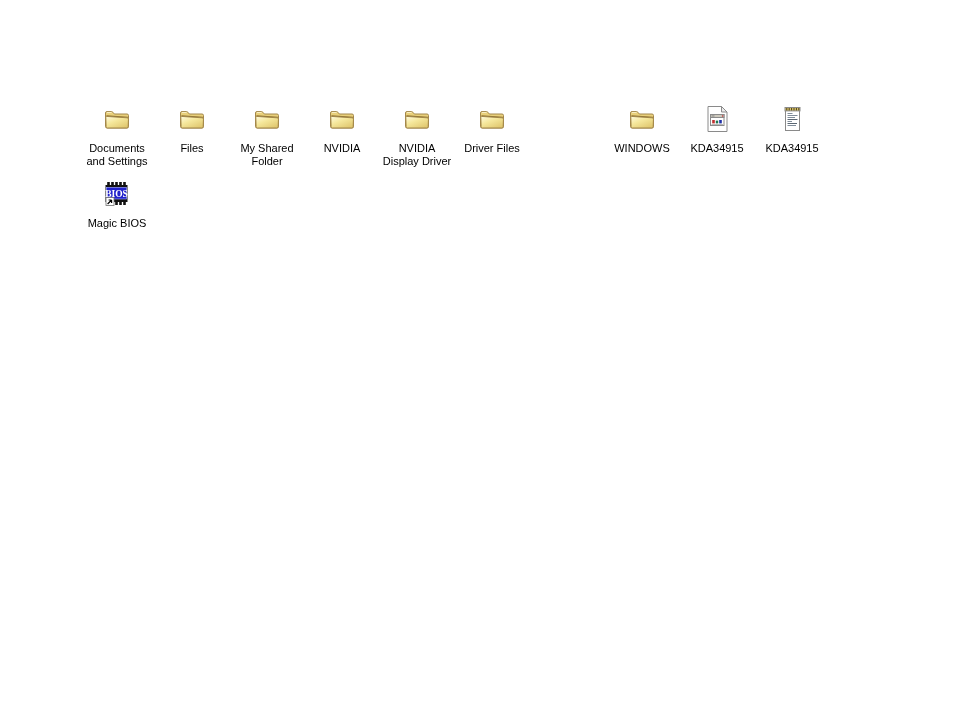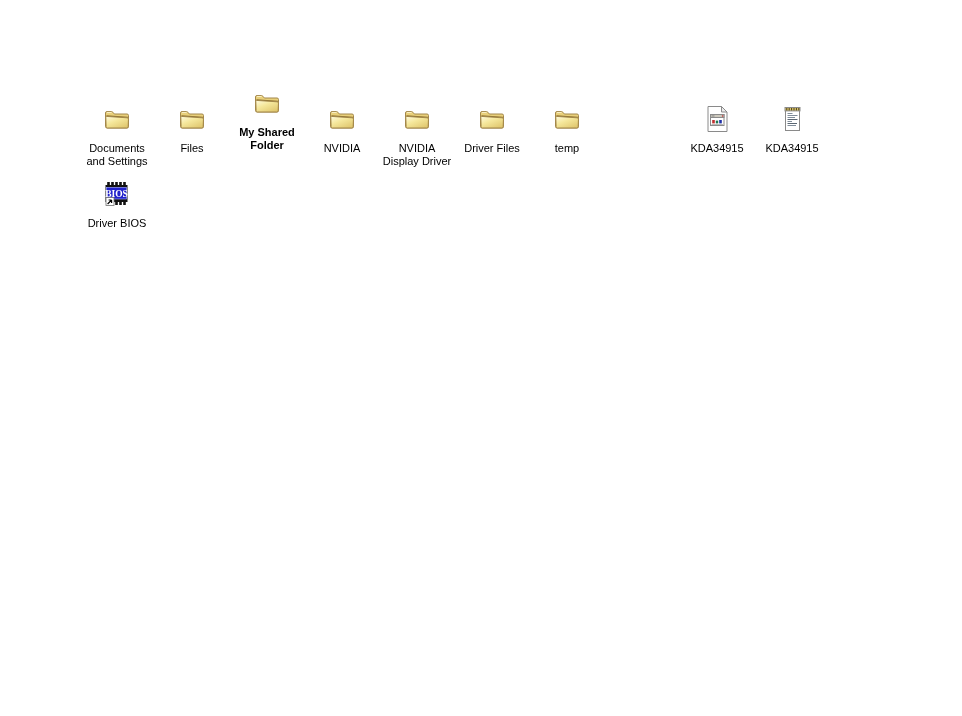--- a/index.html
+++ b/index.html
@@ -71,21 +71,21 @@
         </linearGradient>
       </defs>
       <path d="M4.5 23.5 L4.5 10 Q4.5 8.5 6 8.5 L10.4 8.5 Q11.3 8.5 11.8 9.2 L13.4 11 L26 11 Q27.5 11 27.5 12.5 L27.5 23.5 Q27.5 25 26 25 L6 25 Q4.5 25 4.5 23.5 Z" fill="#E9D07B" stroke="#A3874A" stroke-width="1" stroke-linejoin="round"></path>
       <path d="M5.5 12.2 L26.8 13.7 L26.8 14.9 L5.5 13.7 Z" fill="#8E7130"></path>
       <path d="M5.4 13.4 L26.2 14.8 Q27.5 14.9 27.45 16.1 L27.2 23.5 Q27.15 25 25.7 25 L6.6 25 Q5.15 25 5.1 23.5 L4.82 14.5 Q4.78 13.35 5.4 13.4 Z" fill="url(#fgrad)" stroke="#A3874A" stroke-width="1" stroke-linejoin="round"></path>
       <path d="M6.2 9.4 L10.2 9.4" stroke="#FFFBDE" stroke-width="0.8" stroke-linecap="round"></path>
     </svg>
       </div>
     <div class="icon-label">Files</div>
   </div>
-    <div class="icon-item" style="left: 230px; top: 87px; font-weight: bold;">
+    <div class="icon-item" style="left: 230px; top: 103px;">
     <div class="icon-glyph">
     <svg width="32" height="32" viewBox="0 0 32 32">
       <defs>
         <linearGradient id="fgrad" x1="0" y1="0" x2="0.8" y2="1">
           <stop offset="0" stop-color="#FFFBDE"></stop>
           <stop offset="0.45" stop-color="#F5E79B"></stop>
           <stop offset="1" stop-color="#E0C76E"></stop>
         </linearGradient>
       </defs>
       <path d="M4.5 23.5 L4.5 10 Q4.5 8.5 6 8.5 L10.4 8.5 Q11.3 8.5 11.8 9.2 L13.4 11 L26 11 Q27.5 11 27.5 12.5 L27.5 23.5 Q27.5 25 26 25 L6 25 Q4.5 25 4.5 23.5 Z" fill="#E9D07B" stroke="#A3874A" stroke-width="1" stroke-linejoin="round"></path>
@@ -145,37 +145,37 @@
         </linearGradient>
       </defs>
       <path d="M4.5 23.5 L4.5 10 Q4.5 8.5 6 8.5 L10.4 8.5 Q11.3 8.5 11.8 9.2 L13.4 11 L26 11 Q27.5 11 27.5 12.5 L27.5 23.5 Q27.5 25 26 25 L6 25 Q4.5 25 4.5 23.5 Z" fill="#E9D07B" stroke="#A3874A" stroke-width="1" stroke-linejoin="round"></path>
       <path d="M5.5 12.2 L26.8 13.7 L26.8 14.9 L5.5 13.7 Z" fill="#8E7130"></path>
       <path d="M5.4 13.4 L26.2 14.8 Q27.5 14.9 27.45 16.1 L27.2 23.5 Q27.15 25 25.7 25 L6.6 25 Q5.15 25 5.1 23.5 L4.82 14.5 Q4.78 13.35 5.4 13.4 Z" fill="url(#fgrad)" stroke="#A3874A" stroke-width="1" stroke-linejoin="round"></path>
       <path d="M6.2 9.4 L10.2 9.4" stroke="#FFFBDE" stroke-width="0.8" stroke-linecap="round"></path>
     </svg>
       </div>
     <div class="icon-label">Driver Files</div>
   </div>
-    <div class="icon-item" style="left: 530px; top: 103px;">
-    <div class="icon-glyph">
-    <svg width="32" height="32" viewBox="0 0 32 32">
-      <defs>
-        <linearGradient id="fgrad" x1="0" y1="0" x2="0.8" y2="1">
-          <stop offset="0" stop-color="#FFFBDE"></stop>
-          <stop offset="0.45" stop-color="#F5E79B"></stop>
-          <stop offset="1" stop-color="#E0C76E"></stop>
-        </linearGradient>
-      </defs>
-      <path d="M4.5 23.5 L4.5 10 Q4.5 8.5 6 8.5 L10.4 8.5 Q11.3 8.5 11.8 9.2 L13.4 11 L26 11 Q27.5 11 27.5 12.5 L27.5 23.5 Q27.5 25 26 25 L6 25 Q4.5 25 4.5 23.5 Z" fill="#E9D07B" stroke="#A3874A" stroke-width="1" stroke-linejoin="round"></path>
-      <path d="M5.5 12.2 L26.8 13.7 L26.8 14.9 L5.5 13.7 Z" fill="#8E7130"></path>
-      <path d="M5.4 13.4 L26.2 14.8 Q27.5 14.9 27.45 16.1 L27.2 23.5 Q27.15 25 25.7 25 L6.6 25 Q5.15 25 5.1 23.5 L4.82 14.5 Q4.78 13.35 5.4 13.4 Z" fill="url(#fgrad)" stroke="#A3874A" stroke-width="1" stroke-linejoin="round"></path>
-      <path d="M6.2 9.4 L10.2 9.4" stroke="#FFFBDE" stroke-width="0.8" stroke-linecap="round"></path>
-    </svg>
-      </div>
-    <div class="icon-label">temp</div>
+    <div class="icon-item" style="left: 605px; top: 103px;">
+    <div class="icon-glyph">
+    <svg width="32" height="32" viewBox="0 0 32 32">
+      <defs>
+        <linearGradient id="fgrad" x1="0" y1="0" x2="0.8" y2="1">
+          <stop offset="0" stop-color="#FFFBDE"></stop>
+          <stop offset="0.45" stop-color="#F5E79B"></stop>
+          <stop offset="1" stop-color="#E0C76E"></stop>
+        </linearGradient>
+      </defs>
+      <path d="M4.5 23.5 L4.5 10 Q4.5 8.5 6 8.5 L10.4 8.5 Q11.3 8.5 11.8 9.2 L13.4 11 L26 11 Q27.5 11 27.5 12.5 L27.5 23.5 Q27.5 25 26 25 L6 25 Q4.5 25 4.5 23.5 Z" fill="#E9D07B" stroke="#A3874A" stroke-width="1" stroke-linejoin="round"></path>
+      <path d="M5.5 12.2 L26.8 13.7 L26.8 14.9 L5.5 13.7 Z" fill="#8E7130"></path>
+      <path d="M5.4 13.4 L26.2 14.8 Q27.5 14.9 27.45 16.1 L27.2 23.5 Q27.15 25 25.7 25 L6.6 25 Q5.15 25 5.1 23.5 L4.82 14.5 Q4.78 13.35 5.4 13.4 Z" fill="url(#fgrad)" stroke="#A3874A" stroke-width="1" stroke-linejoin="round"></path>
+      <path d="M6.2 9.4 L10.2 9.4" stroke="#FFFBDE" stroke-width="0.8" stroke-linecap="round"></path>
+    </svg>
+      </div>
+    <div class="icon-label">WINDOWS</div>
   </div>
     <div class="icon-item" style="left: 680px; top: 103px;">
     <div class="icon-glyph">
     <svg width="32" height="32" viewBox="0 0 32 32">
       <path d="M7 3.5 L20.5 3.5 L26 9 L26 28.5 L7 28.5 Z" fill="#FFFFFF" stroke="#8A8A8A" stroke-width="1" stroke-linejoin="round"></path>
       <path d="M20.5 3.5 L26 9 L20.5 9 Z" fill="#ECECEC" stroke="#8A8A8A" stroke-width="1" stroke-linejoin="round"></path>
       <rect x="9.5" y="11.5" width="13.5" height="11" fill="#FFFFFF" stroke="#8A8A8A" stroke-width="1"></rect>
       <rect x="9.5" y="11.5" width="13.5" height="3" fill="#CDC9BD" stroke="#8A8A8A" stroke-width="1"></rect>
       <circle cx="21.6" cy="13" r="0.8" fill="#C03030"></circle>
       <rect x="10.5" y="12.4" width="3" height="1.1" fill="#8a8a8a"></rect>
@@ -230,15 +230,15 @@
         <rect x="18.2" y="23" width="2.6" height="4"></rect>
         <rect x="22.2" y="23" width="2.6" height="4"></rect>
       </g>
       <rect x="4.5" y="7" width="22" height="17" fill="#101010"></rect>
       <rect x="5.5" y="9.5" width="20" height="11.5" fill="#2222CC" stroke="#9aa2ff" stroke-width="0.7"></rect>
       <text x="15.5" y="18.8" text-anchor="middle" font-family="Liberation Serif, serif" font-weight="bold" font-size="9.5" fill="#FFFFFF">BIOS</text>
       <rect x="5" y="19.5" width="8" height="8" fill="#ffffff" stroke="#707070" stroke-width="0.8"></rect>
       <path d="M6.6 26 L10.6 22 M10.6 22 L7.6 22 M10.6 22 L10.6 25" stroke="#000000" stroke-width="1.2" fill="none"></path>
     </svg>
       </div>
-    <div class="icon-label">Driver BIOS</div>
+    <div class="icon-label">Magic BIOS</div>
   </div>
   </div>
 
 </body></html>

